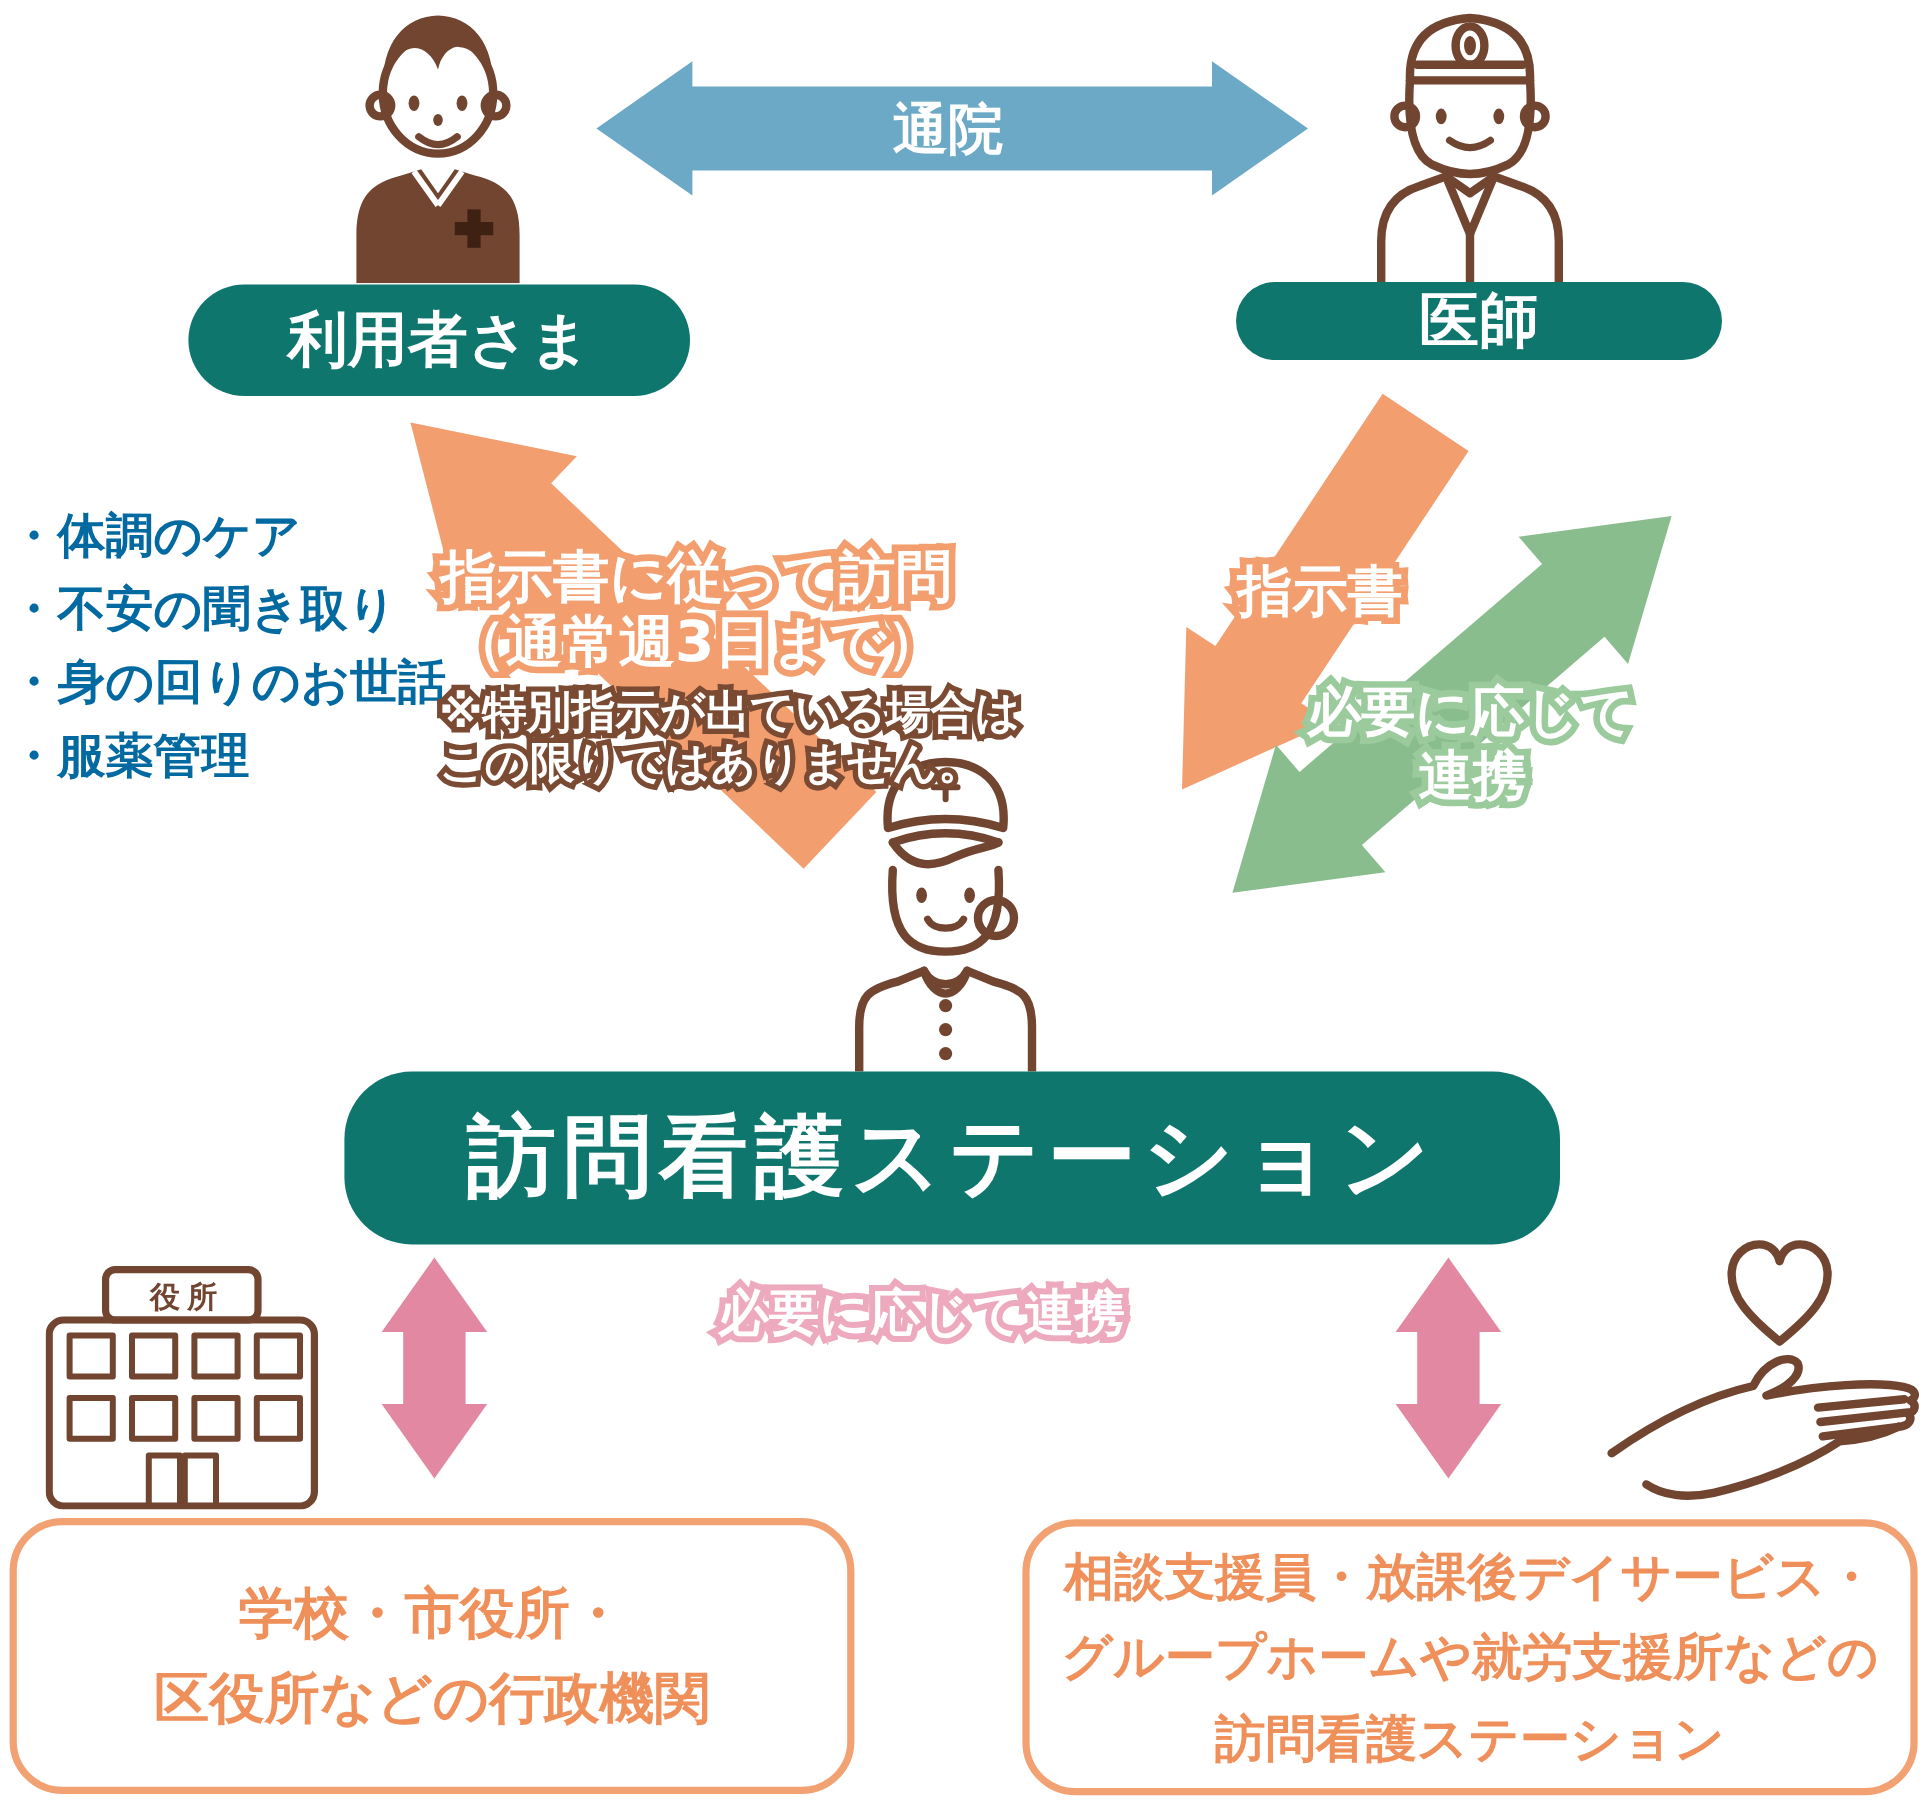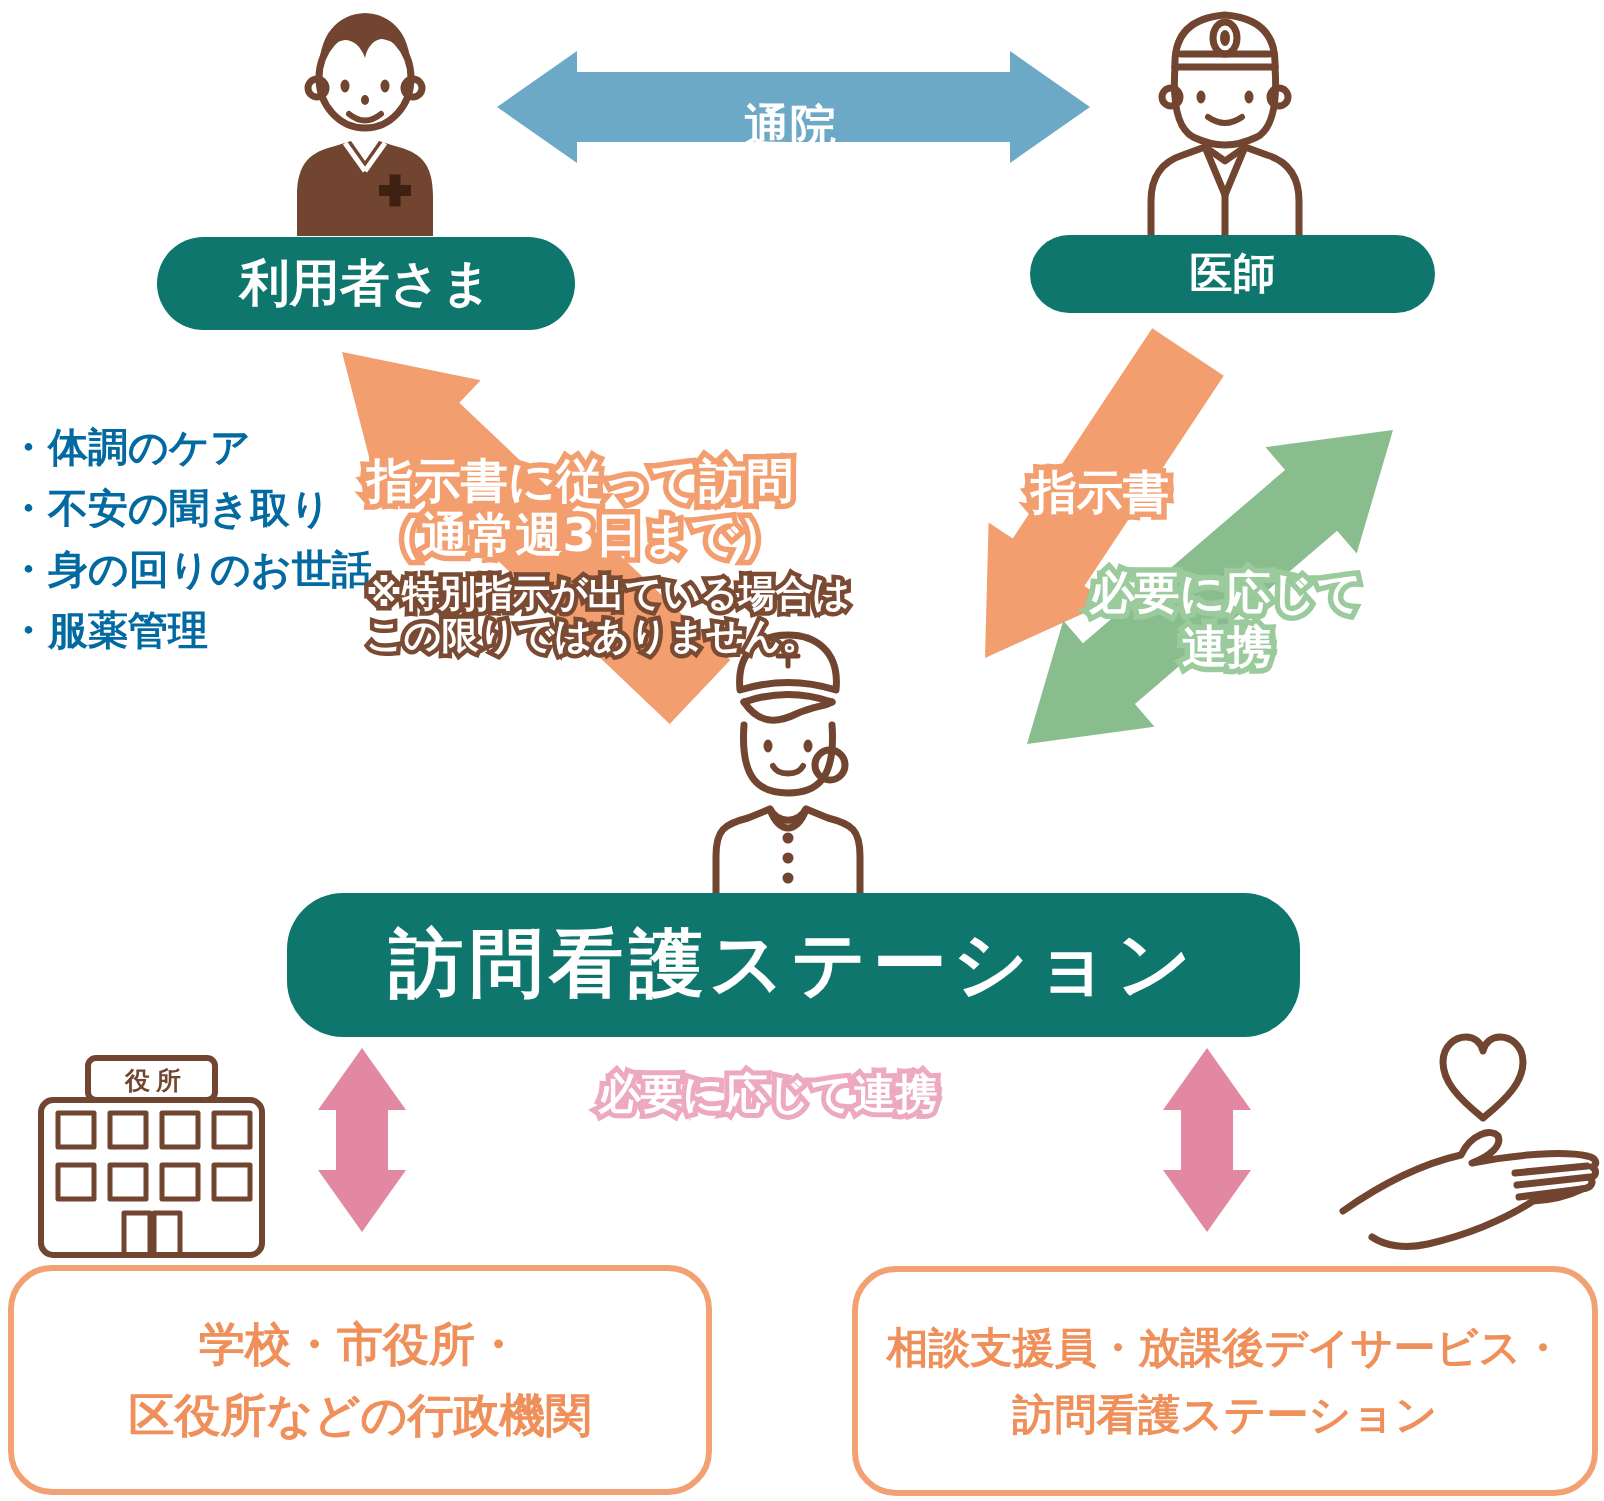--- a/index.html
+++ b/index.html
@@ -143,29 +143,29 @@
       <path d="M190,158 L262,151"></path>
       <path d="M192,170 L265,162"></path>
       <path d="M194,182 L257,174"></path>
     </g>
   </svg>
 
   <div class="pill" style="left:157px;top:237px;width:418px;height:93px;border-radius:47px;font-size:50px;">
     <span>利用者さま</span>
   </div>
 
-  <div class="pill" style="left:1030px;top:235px;width:405px;height:78px;border-radius:47px;font-size:43px;">
+  <div class="pill" style="left:1030px;top:235px;width:405px;height:65px;border-radius:47px;font-size:50px;">
     <span>医師</span>
   </div>
 
   <div class="pill" style="left:287px;top:893px;width:1013px;height:144px;border-radius:56px;font-size:74px;letter-spacing:6px;">
     <span>訪問看護ステーション</span>
   </div>
 
-  <div class="plain" style="left:790px;top:108px;font-size:46px;margin-top:19px;">通院</div>
+  <div class="plain" style="left:790px;top:108px;font-size:46px;">通院</div>
 
   <ul class="bullets">
     <li>・体調のケア</li>
     <li>・不安の聞き取り</li>
     <li>・身の回りのお世話</li>
     <li>・服薬管理</li>
   </ul>
 
   <div class="oline center" style="left:580px;top:450px;font-size:47px;--sc:#f29e6e;--sw:11px;">
     <span class="stroke">指示書に従って訪問</span><span class="fill">指示書に従って訪問</span>
@@ -195,16 +195,17 @@
     <span class="stroke">必要に応じて連携</span><span class="fill">必要に応じて連携</span>
   </div>
 
   <div class="bottom-box" style="left:8px;top:1265px;width:692px;height:218px;font-size:46px;line-height:1.55;">
     <div>学校・市役所・</div>
     <div>区役所などの行政機関</div>
   </div>
 
   <div class="bottom-box" style="left:852px;top:1266px;width:734px;height:218px;font-size:42px;line-height:1.6;">
     <div>相談支援員・放課後デイサービス・</div>
+    <div>グループホームや就労支援所などの</div>
     <div>訪問看護ステーション</div>
   </div>
 
 </div>
 
 </body></html>

